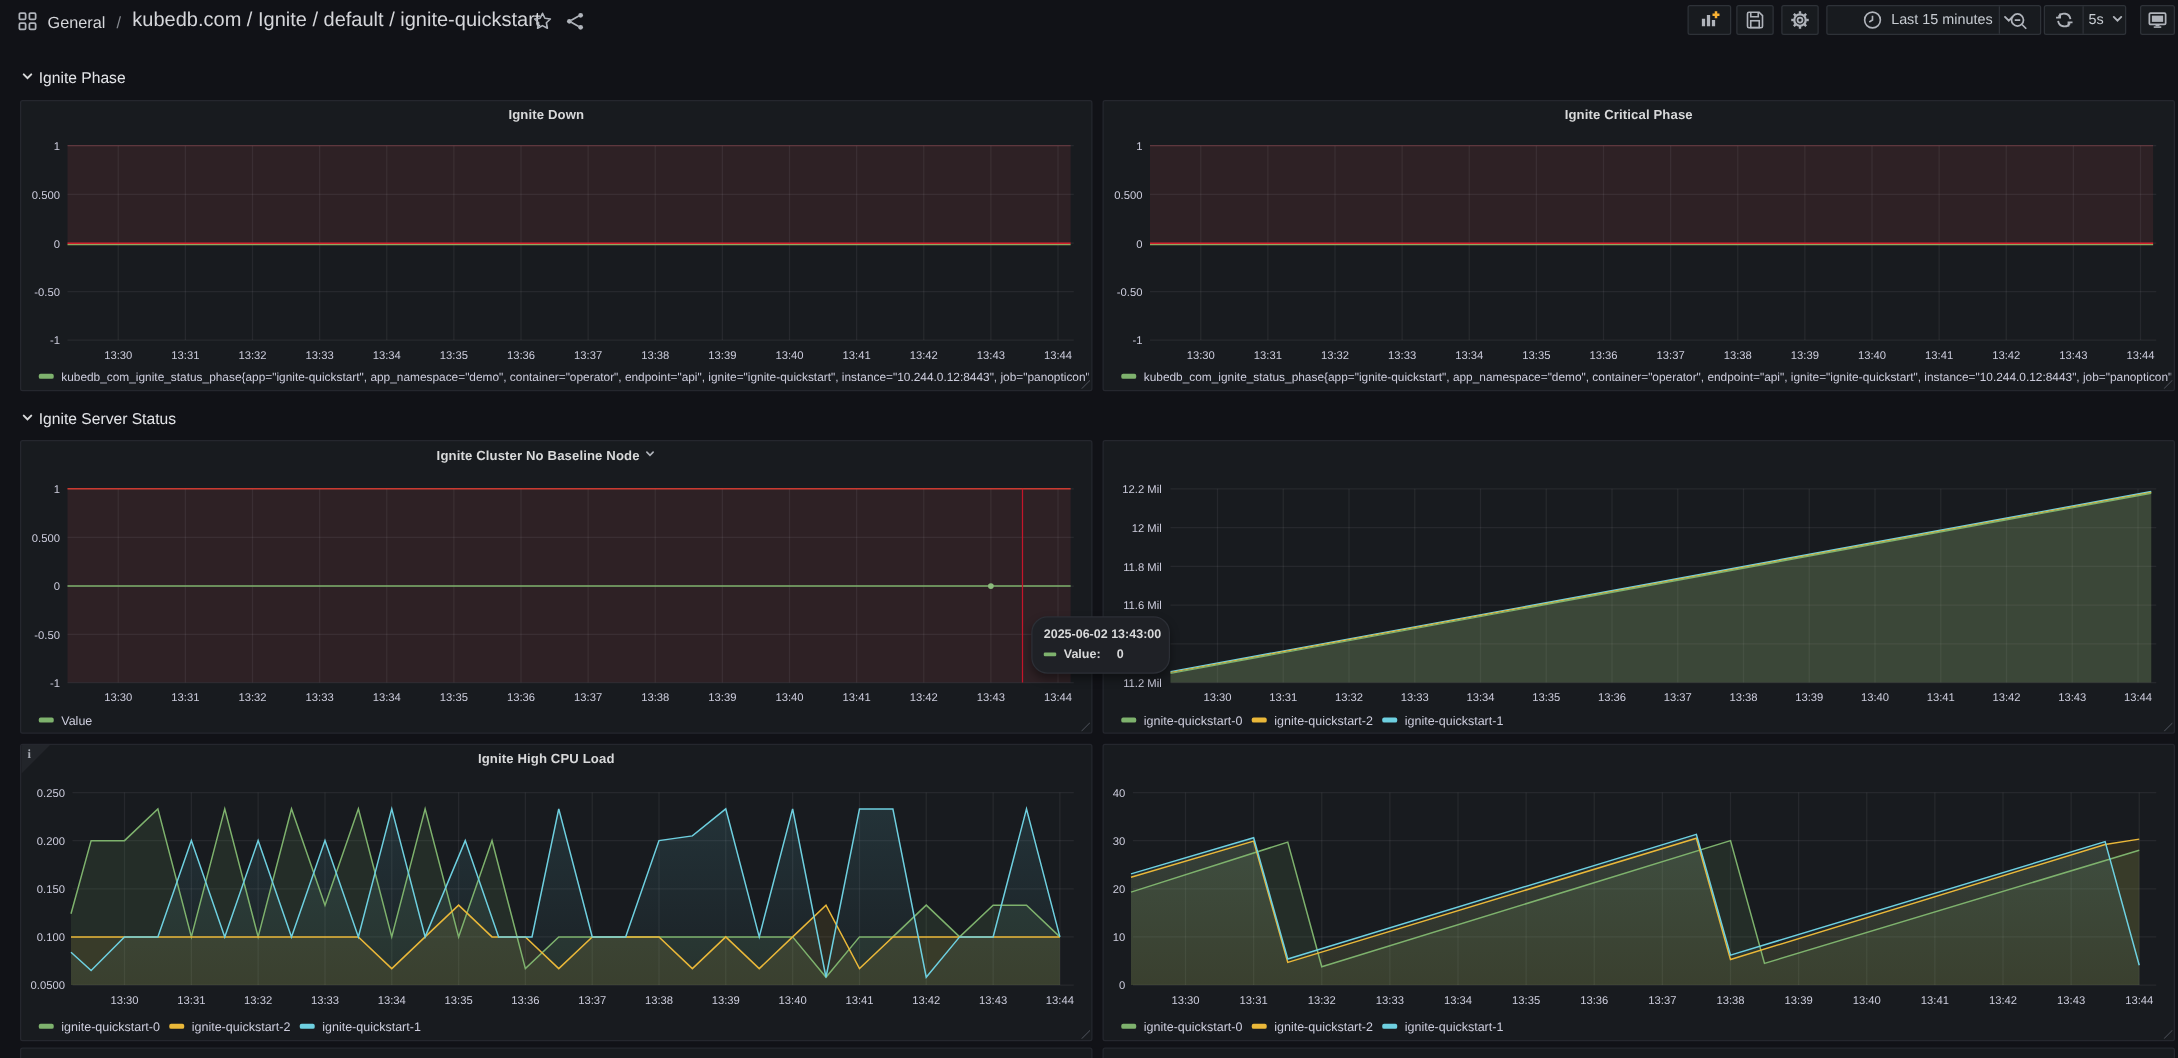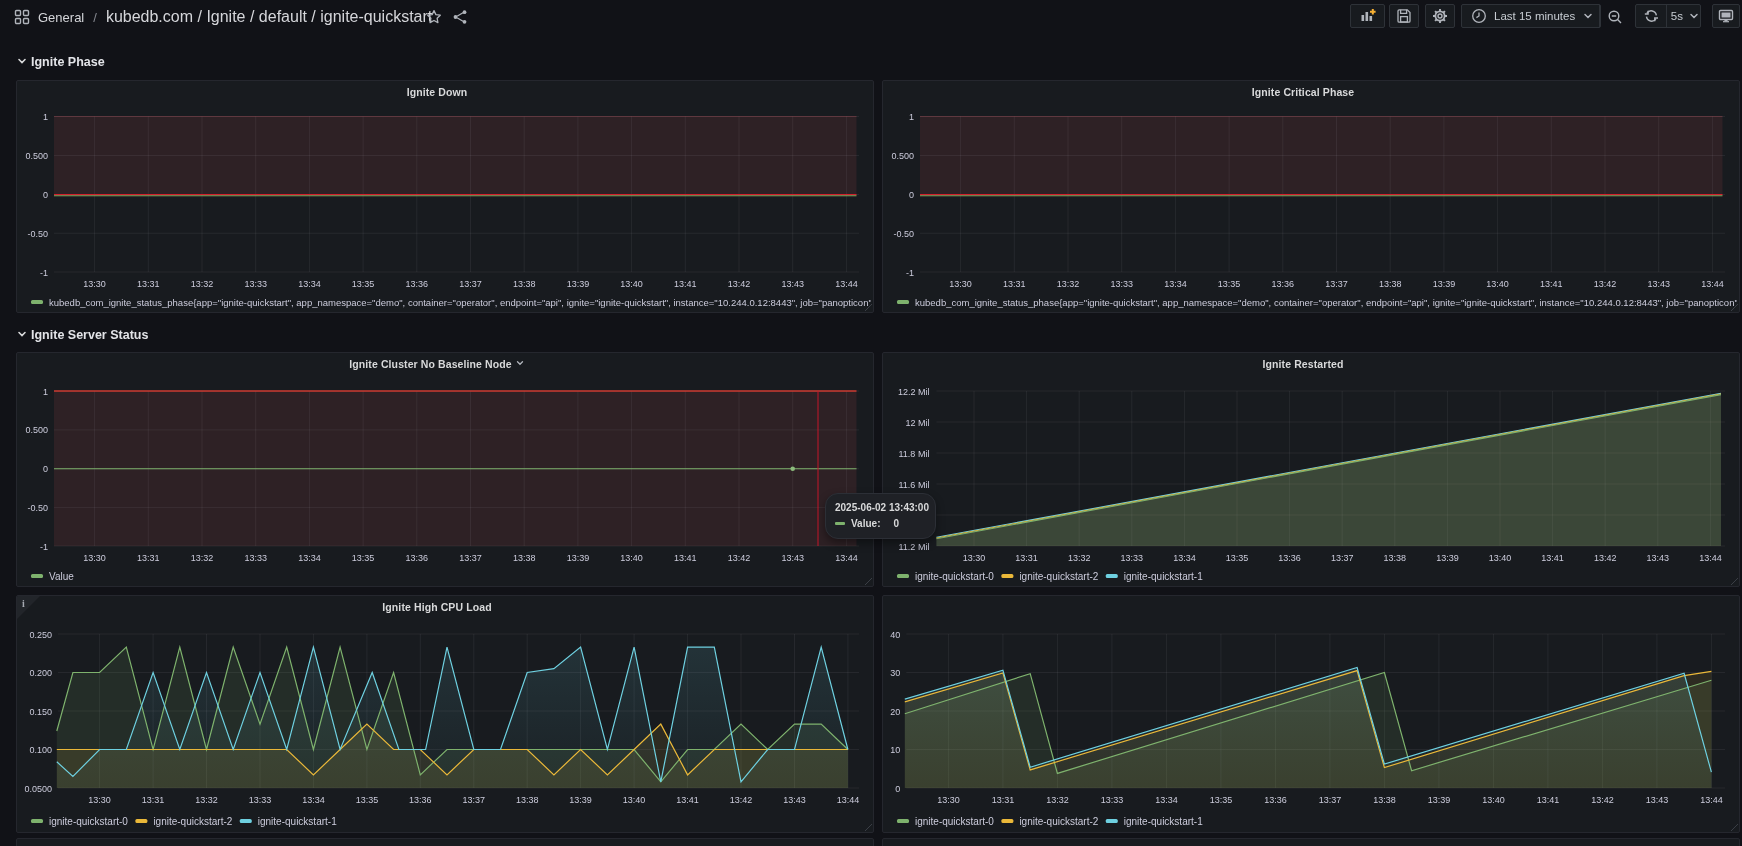--- a/index.html
+++ b/index.html
@@ -1,17 +1,17 @@
 <!DOCTYPE html>
 <html><head><meta charset="utf-8"><title>Grafana</title><style>
 * { margin:0; padding:0; box-sizing:border-box; }
 html,body { width:1742px; height:846px; background:#111217; font-family:"Liberation Sans", sans-serif; overflow:hidden; }
 .panel { position:absolute; width:858px; background:#181b1f; border:1px solid #25272e; border-radius:2px; overflow:hidden; }
 .ptitle { position:absolute; top:5px; left:0; right:16px; text-align:center; font-size:10.5px; font-weight:bold; color:#d8d9da; letter-spacing:.1px; }
-.sechdr { position:absolute; display:flex; align-items:center; gap:3px; color:#e3e4e8; font-size:12.5px; font-weight:bold; }
+.sechdr { position:absolute; display:flex; align-items:center; gap:3px; color:#e3e4e8; font-size:12.5px; font-weight:normal; }
 .tbtn { position:absolute; top:4px; height:24px; background:#181b1f; border:1px solid #2e3238; border-radius:2px; display:flex; align-items:center; justify-content:center; }
 .rsz { position:absolute; right:1px; bottom:1px; width:7px; height:7px; background:linear-gradient(135deg, transparent 46%, #3a3e45 48%, #3a3e45 55%, transparent 57%); }
 .legendrow { position:absolute; font-size:9.5px; color:#ccccdc; white-space:nowrap; overflow:hidden; }
 </style></head><body>
 <div style="position:absolute;left:14px;top:9px;width:16px;height:16px"><svg width="16" height="16" viewBox="0 0 16 16">
       <rect x="1.5" y="1.5" width="5" height="5" rx="1" fill="none" stroke="#b0b4bb" stroke-width="1.4"></rect>
       <rect x="9.5" y="1.5" width="5" height="5" rx="1" fill="none" stroke="#b0b4bb" stroke-width="1.4"></rect>
       <rect x="1.5" y="9.5" width="5" height="5" rx="1" fill="none" stroke="#b0b4bb" stroke-width="1.4"></rect>
       <rect x="9.5" y="9.5" width="5" height="5" rx="1" fill="none" stroke="#b0b4bb" stroke-width="1.4"></rect>
     </svg></div>
@@ -51,21 +51,21 @@
           <path d="M1 8 H3"></path>
           <path d="M13 8 H15"></path>
           <path d="M3.05 3.05 L4.5 4.5"></path>
           <path d="M11.5 11.5 L12.95 12.95"></path>
           <path d="M12.95 3.05 L11.5 4.5"></path>
           <path d="M4.5 11.5 L3.05 12.95"></path>
         </g>
       </g>
     </svg>
   </div>
-<div class="tbtn" style="left:1461px;width:140px;justify-content:flex-start;padding-left:9px">
+<div class="tbtn" style="left:1461px;width:172px;justify-content:center;padding-left:9px">
     <svg width="16" height="16" viewBox="0 0 16 16">
       <circle cx="8" cy="8" r="6.3" fill="none" stroke="#b0b4bb" stroke-width="1.3"></circle>
       <path d="M8 4.5 V8 L5.4 9.6" fill="none" stroke="#b0b4bb" stroke-width="1.3"></path>
     </svg>
     <span style="font-size:11.5px;color:#c7ccd2;margin-left:7px">Last 15 minutes</span>
     <span style="margin-left:7px;margin-top:2px"><svg width="12" height="12" viewBox="0 0 12 12">
         <path d="M3 4.5 L6 7.5 L9 4.5" fill="none" stroke="#b0b4bb" stroke-width="1.5" stroke-linecap="round"></path>
       </svg></span>
     <span style="position:absolute;left:137px;top:0;bottom:0;width:1px;background:#2e3238"></span>
     <span style="position:absolute;left:145px;top:4px"><svg width="16" height="16" viewBox="0 0 16 16">
@@ -255,21 +255,20 @@
       <text x="668.3" y="208" text-anchor="middle" font-size="9" fill="#ccccdc">13:41</text>
       <text x="722.0" y="208" text-anchor="middle" font-size="9" fill="#ccccdc">13:42</text>
       <text x="775.7" y="208" text-anchor="middle" font-size="9" fill="#ccccdc">13:43</text>
       <text x="829.4" y="208" text-anchor="middle" font-size="9" fill="#ccccdc">13:44</text>
       <rect x="14" y="221" width="12" height="4" rx="1.5" fill="#7EB26D"></rect>
       <text x="32" y="227" font-size="10" fill="#ccccdc">Value</text>
     </svg>
     <div class="rsz"></div>
   </div>
 <div class="panel" style="left:882px;top:352px;height:235px">
-    <div class="ptitle">Ignite Restarted</div>
     <svg width="858" height="235" style="position:absolute;left:0;top:0">
       <line x1="53.4" y1="38.0" x2="842" y2="38.0" stroke="rgba(204,204,220,0.08)" stroke-width="1"></line>
       <line x1="53.4" y1="69.0" x2="842" y2="69.0" stroke="rgba(204,204,220,0.08)" stroke-width="1"></line>
       <line x1="53.4" y1="100.0" x2="842" y2="100.0" stroke="rgba(204,204,220,0.08)" stroke-width="1"></line>
       <line x1="53.4" y1="131.0" x2="842" y2="131.0" stroke="rgba(204,204,220,0.08)" stroke-width="1"></line>
       <line x1="53.4" y1="162.0" x2="842" y2="162.0" stroke="rgba(204,204,220,0.08)" stroke-width="1"></line>
       <line x1="53.4" y1="193.0" x2="842" y2="193.0" stroke="rgba(204,204,220,0.08)" stroke-width="1"></line>
       <line x1="91.0" y1="38.0" x2="91.0" y2="193.0" stroke="rgba(204,204,220,0.08)" stroke-width="1"></line>
       <line x1="143.6" y1="38.0" x2="143.6" y2="193.0" stroke="rgba(204,204,220,0.08)" stroke-width="1"></line>
       <line x1="196.2" y1="38.0" x2="196.2" y2="193.0" stroke="rgba(204,204,220,0.08)" stroke-width="1"></line>

